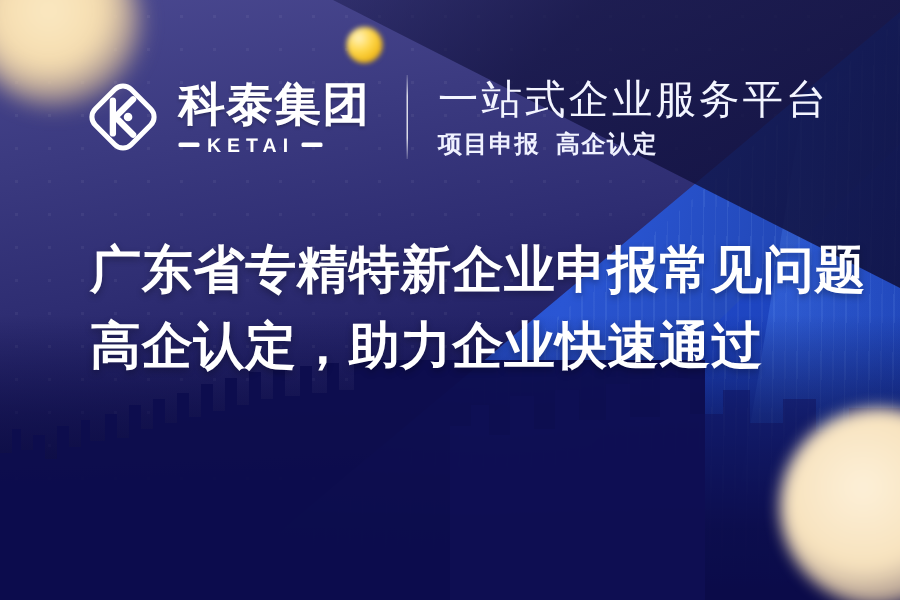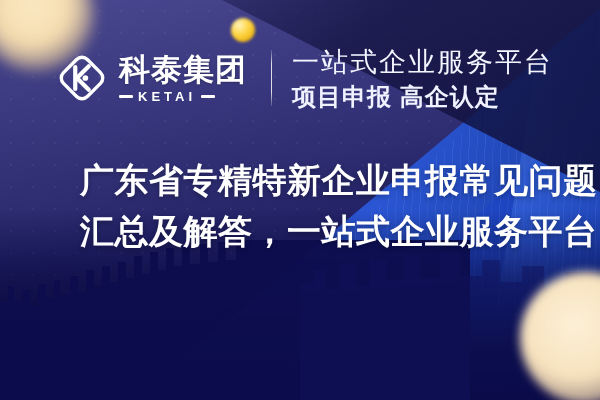--- a/index.html
+++ b/index.html
@@ -180,33 +180,33 @@
   .tagline-main {
     color: #f3f5ff;
     font-size: 27px;
     font-weight: 400;
     letter-spacing: 2px;
     line-height: 1.12;
     white-space: nowrap;
   }
   .tagline-sub {
     color: #f0f2ff;
-    font-size: 24px;
+    font-size: 16px;
     font-weight: 700;
     letter-spacing: 1px;
     margin-top: 7px;
     line-height: 1;
     white-space: nowrap;
-    font-family: Liberation Sans, sans-serif;
+    font-family: Liberation Mono, monospace;
   }
 
   
   .headline {
     position: absolute;
-    left: 80px; top: 155px;
+    left: 60px; top: 155px;
     width: 490px;
   }
   .headline-line {
     color: #ffffff;
     font-size: 34px;
     font-weight: 700;
     letter-spacing: 0.5px;
     line-height: 1.5;
     white-space: nowrap;
     text-shadow: 0 2px 5px rgba(0,0,0,0.30);
@@ -269,16 +269,16 @@
     <div class="divider"></div>
 
     <div class="tagline">
       <div class="tagline-main">一站式企业服务平台</div>
       <div class="tagline-sub">项目申报 高企认定</div>
     </div>
   </div>
 
   <div class="headline">
     <div class="headline-line">广东省专精特新企业申报常见问题</div>
-    <div class="headline-line">汇总及解答，一站式企业服务平台</div>
+    <div class="headline-line">高企认定，助力企业快速通过</div>
   </div>
 
 </div>
 
 </body></html>

